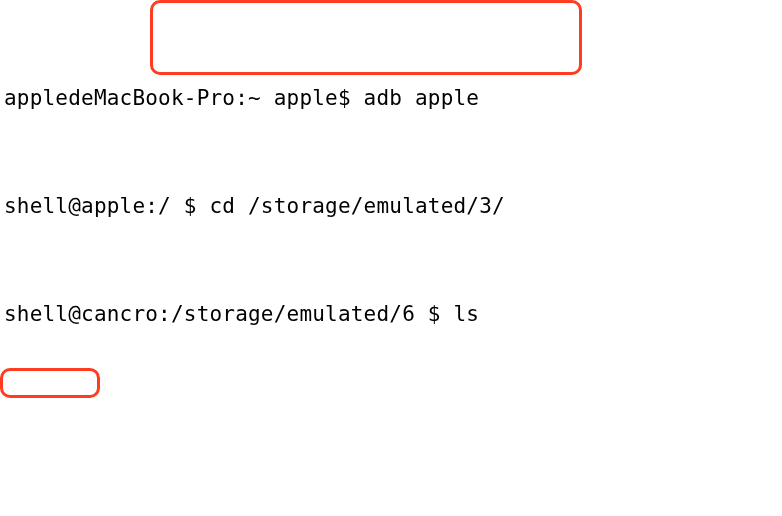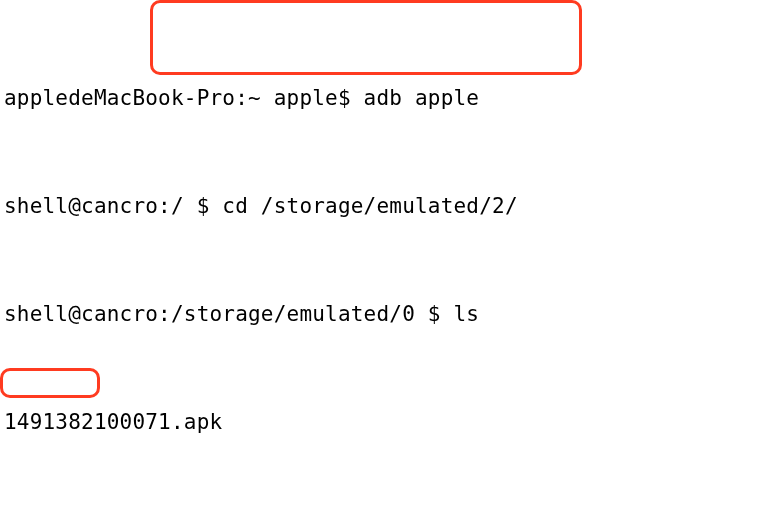--- a/index.html
+++ b/index.html
@@ -46,25 +46,24 @@
     border-top-left-radius:10px;
   }
 </style>
 </head>
 <body>
 
 <div class="terminal">
 
   <span class="line"><span>appledeMacBook-Pro:~ apple$ </span><span>adb apple</span></span>
 
-  <span class="line"><span>shell@cancro:/ $ </span><span>cd /storage/emulated/2/</span></span>
+  <span class="line"><span>shell@apple:/ $ </span><span>cd /storage/emulated/3/</span></span>
 
-  <span class="line"><span>shell@cancro:/storage/emulated/0 $ </span><span>ls</span></span>
+  <span class="line"><span>shell@cancro:/storage/emulated/6 $ </span><span>ls</span></span>
 
-  <span class="line">1491382100071.apk</span>
   
   
   
   
   
   
   
   
   
   

